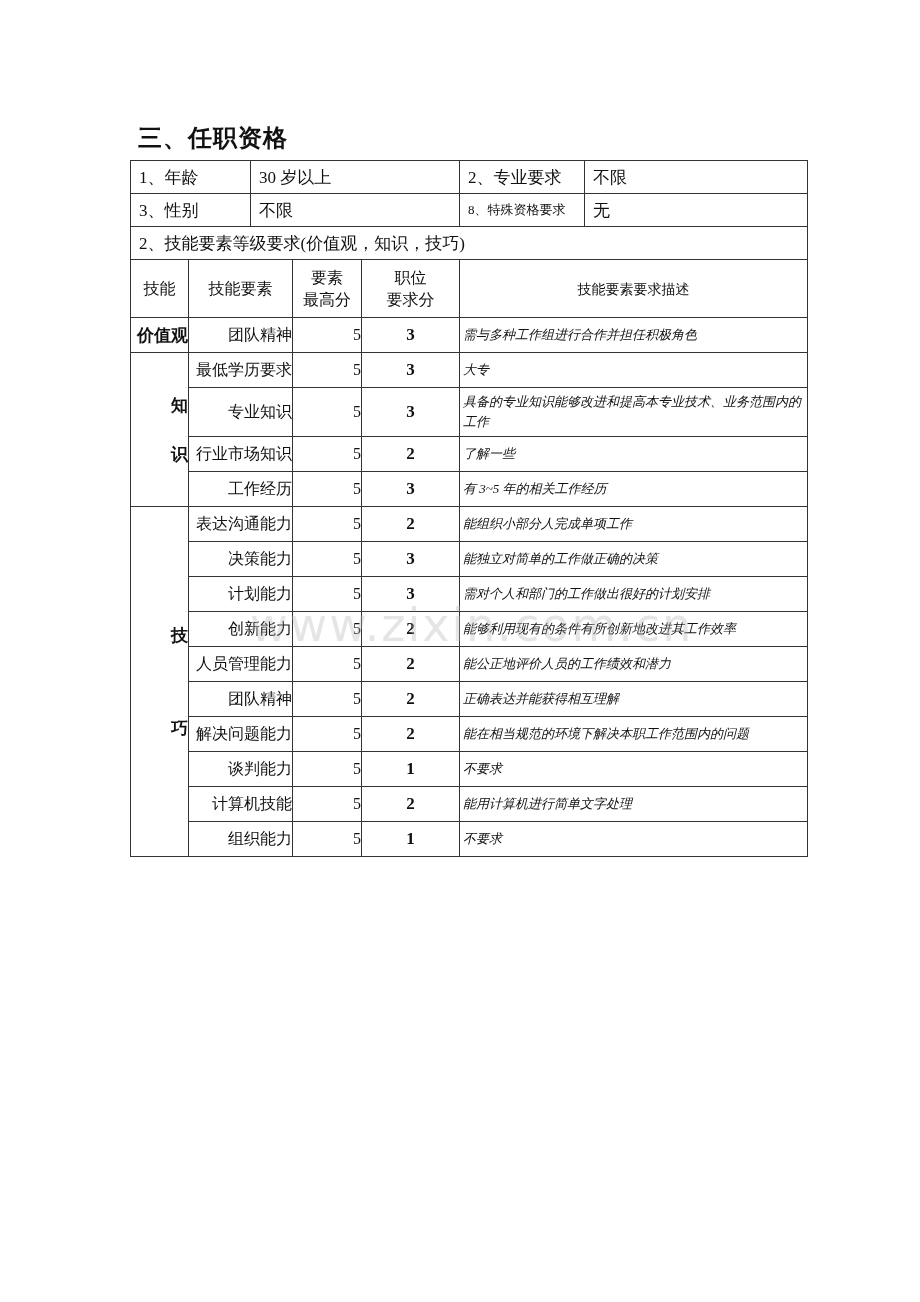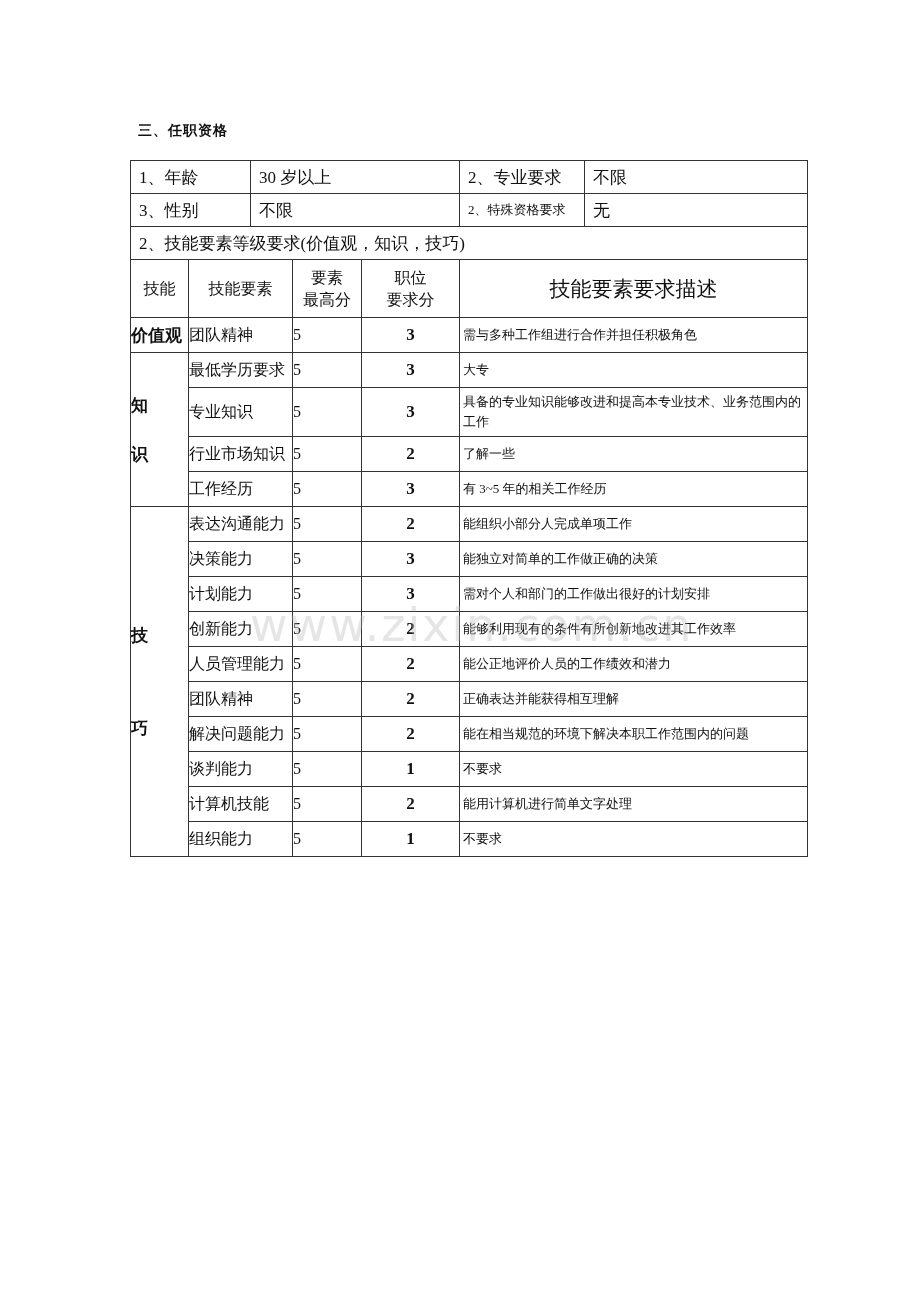--- a/index.html
+++ b/index.html
@@ -1,26 +1,26 @@
 <!DOCTYPE html>
 <html><head>
 <meta charset="utf-8">
 <style>
   html, body { margin:0; padding:0; background:#ffffff; }
   body { width:920px; height:1302px; position:relative; font-family:"Liberation Serif","DejaVu Serif",serif; color:#111; }
-  .title { position:absolute; left:138px; top:122px; font-family:"DejaVu Sans","Liberation Sans",sans-serif; font-size:14px; font-weight:bold; letter-spacing:1px; }
+  .title { position:absolute; left:138px; top:122px; font-family:"DejaVu Sans","Liberation Sans",sans-serif; font-size:24px; font-weight:bold; letter-spacing:1px; }
   table { position:absolute; left:130px; top:160px; border-collapse:collapse; width:677px; table-layout:fixed; }
   td { border:1px solid #333; padding:0; font-size:16px; vertical-align:middle; overflow:hidden; }
   .top td { height:32px; padding-left:8px; font-size:17px; }
   .small { font-size:13px !important; }
   .hdr td { text-align:center; font-family:"DejaVu Sans","Liberation Sans",sans-serif; font-size:16px; line-height:22px; }
-  .c { text-align:left; }
-  .cat { text-align:left; font-family:"DejaVu Sans","Liberation Sans",sans-serif; font-weight:bold; font-size:17px; }
+  .c { text-align:right; }
+  .cat { text-align:right; font-family:"DejaVu Sans","Liberation Sans",sans-serif; font-weight:bold; font-size:17px; }
   .score { text-align:center; font-weight:bold; font-size:17px; }
-  .desc { font-size:13px; padding-left:3px; line-height:20px; }
+  .desc { font-size:13px; padding-left:3px; line-height:20px;font-style:italic; }
   .row td { height:34px; }
   .wm { position:absolute; left:250px; top:598px; font-family:"DejaVu Sans",sans-serif; font-size:46px; color:rgba(180,180,180,0.35); letter-spacing:2px; pointer-events:none; }
 </style>
 </head>
 <body>
 
 <div class="title">三、任职资格</div>
 
 <table>
   <colgroup>
@@ -37,34 +37,34 @@
   <tbody>
       <tr class="top">
     <td colspan="2">1、年龄</td>
     <td colspan="5">30 岁以上</td>
     <td>2、专业要求</td>
     <td>不限</td>
   </tr>
   <tr class="top">
     <td colspan="2">3、性别</td>
     <td colspan="5">不限</td>
-    <td class="small">2、特殊资格要求</td>
+    <td class="small">8、特殊资格要求</td>
     <td>无</td>
   </tr>
   <tr class="top">
     <td colspan="9">2、技能要素等级要求(价值观，知识，技巧)</td>
   </tr>
   <tr class="hdr" style="height:58px">
     <td>技能</td>
     <td colspan="2">技能要素</td>
     <td colspan="2" style="white-space:pre-line">要素
 最高分</td>
     <td colspan="2" style="white-space:pre-line">职位
 要求分</td>
-    <td colspan="2" style="font-size:21px">技能要素要求描述</td>
+    <td colspan="2" style="font-size:14px">技能要素要求描述</td>
   </tr>
 
   <tr class="row">
     <td class="cat">价值观</td>
     <td colspan="2" class="c">团队精神</td>
     <td colspan="2" class="c">5</td>
     <td colspan="2" class="score">3</td>
     <td colspan="2" class="desc">需与多种工作组进行合作并担任积极角色</td>
   </tr>
 

